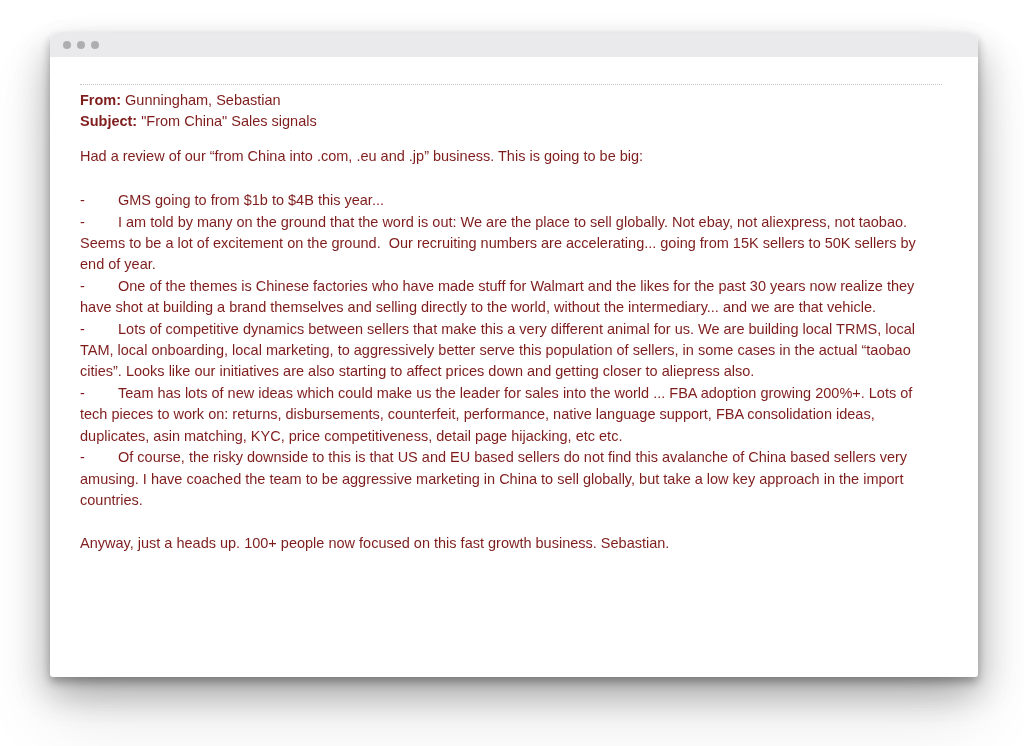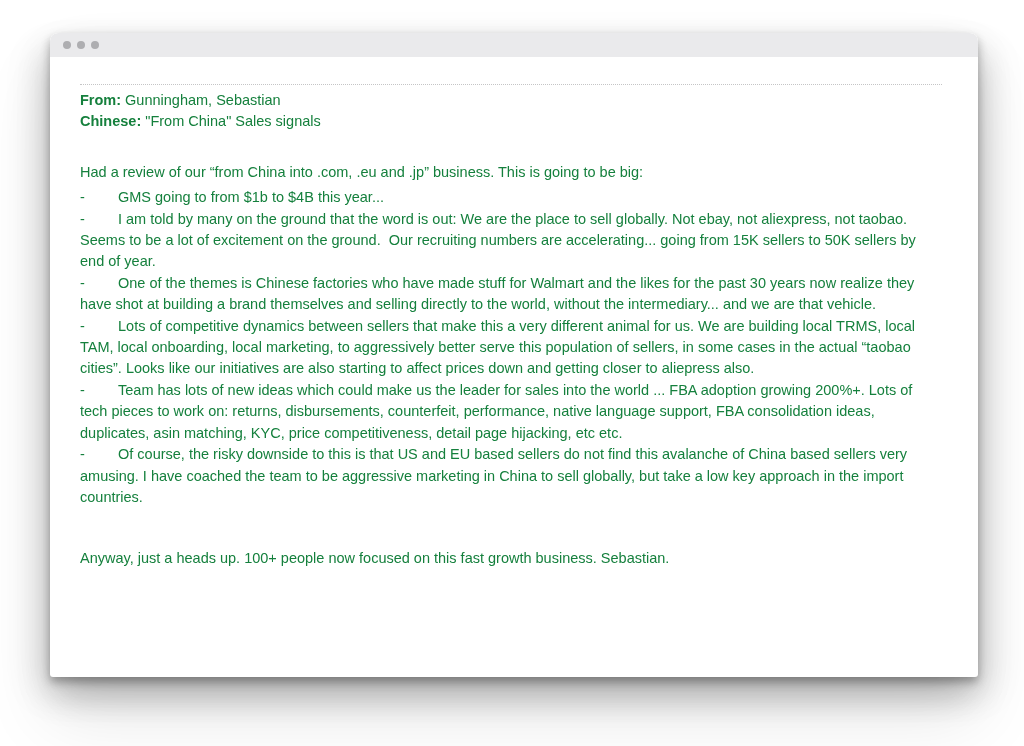--- a/index.html
+++ b/index.html
@@ -38,41 +38,41 @@
   .dot {
     width: 8px; height: 8px;
     border-radius: 50%;
     background: #aeaeb1;
   }
 
   .content {
     padding: 0 36px 0 30px;
     font-size: 14.5px;
     line-height: 21.4px;
-    color: #15803d;
+    color: #7f1d1d;
   }
 
   .divider {
     margin-top: 27px;
     height: 0;
     border-top: 1px dotted #c5c5c6;
   }
 
   .headers { margin-top: 5px; }
   .hlabel { font-weight: bold; margin-right: 4px; }
   .hvalue { white-space: pre-wrap; }
 
-  .intro { margin-top: 29px; white-space: pre-wrap; }
+  .intro { margin-top: 13px; white-space: pre-wrap; }
 
-  .bullets { margin-top: 4px; }
+  .bullets { margin-top: 23px; }
   .bullet { margin: 0; }
   .marker { display: inline-block; width: 38px; }
   .btext { white-space: pre-wrap; }
 
-  .closing { margin-top: 40px; white-space: pre-wrap; }
+  .closing { margin-top: 22px; white-space: pre-wrap; }
 </style>
 </head>
 <body>
 
 <div class="stage">
   <div class="window">
 
     <div class="titlebar">
       <span class="dot"></span>
       <span class="dot"></span>
@@ -81,21 +81,21 @@
 
     <div class="content">
 
       <div class="divider"></div>
 
       <div class="headers">
         <p class="header-row">
           <span class="hlabel">From:</span><span class="hvalue">Gunningham, Sebastian</span>
         </p>
         <p class="header-row">
-          <span class="hlabel">Chinese:</span><span class="hvalue">"From China" Sales signals</span>
+          <span class="hlabel">Subject:</span><span class="hvalue">"From China" Sales signals</span>
         </p>
       </div>
 
       <p class="intro">Had a review of our “from China into .com, .eu and .jp” business. This is going to be big:</p>
 
       <div class="bullets">
         <p class="bullet">
           <span class="marker">-</span><span class="btext">GMS going to from $1b to $4B this year...</span>
         </p>
         <p class="bullet">

